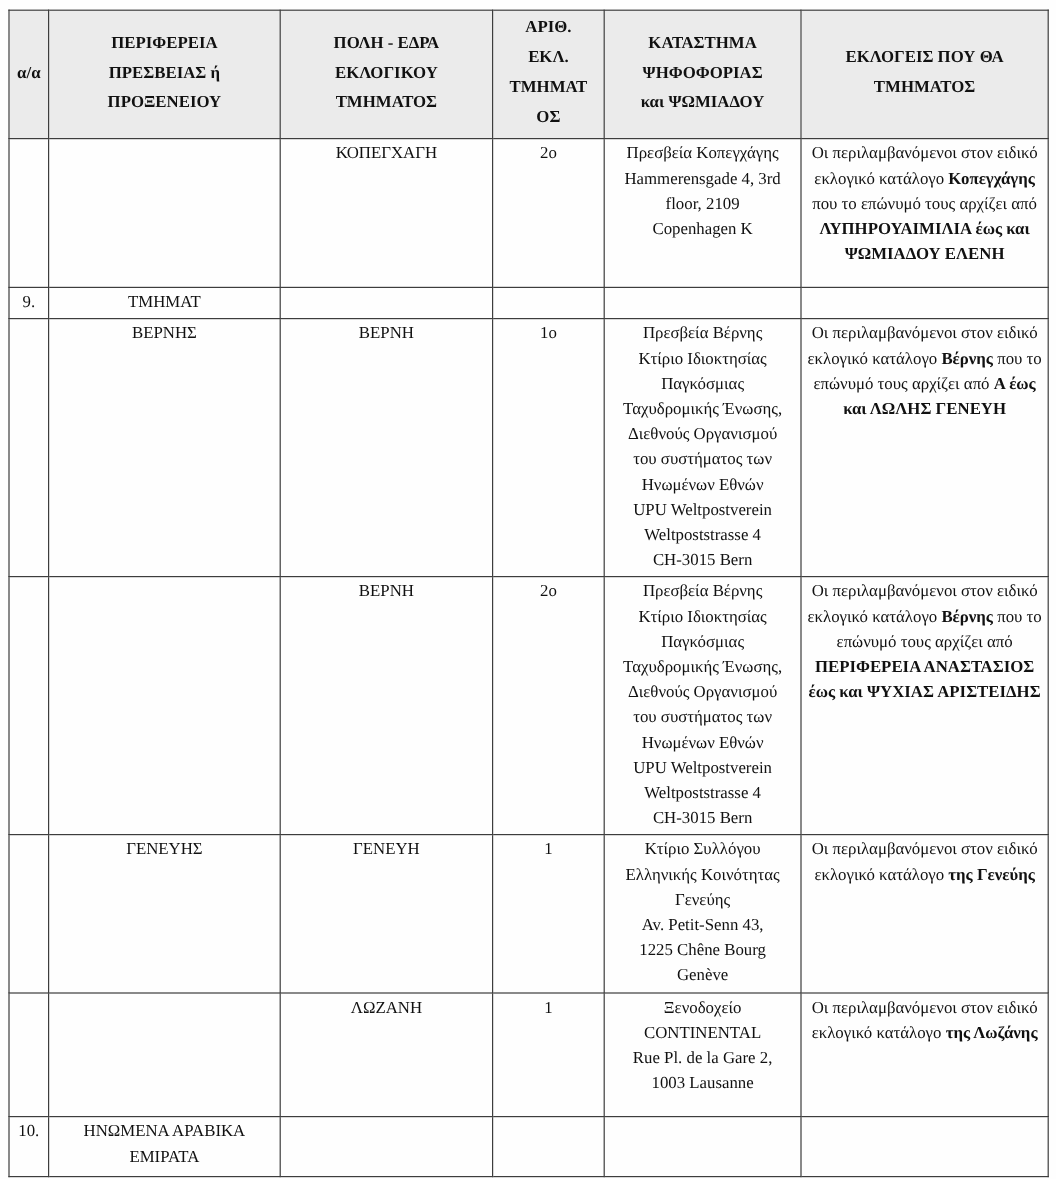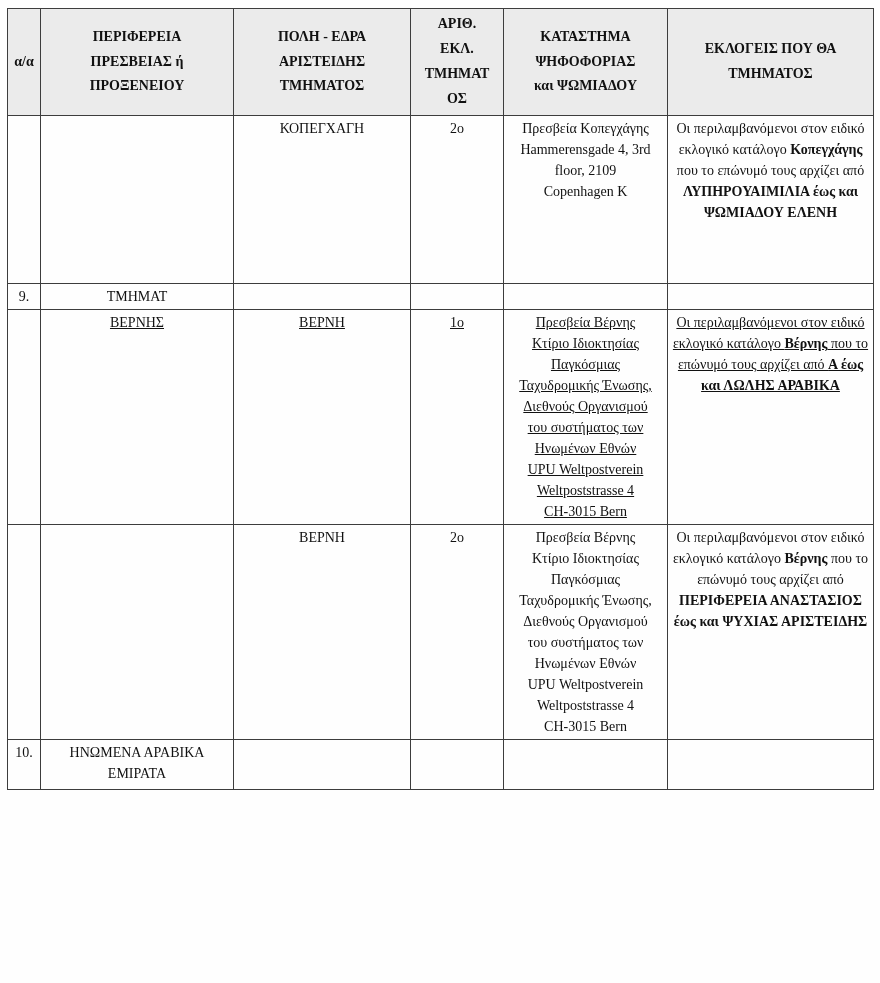--- a/index.html
+++ b/index.html
@@ -34,23 +34,23 @@
     font-weight: normal;
   }
   table.doc-table th {
     background: #ebebeb;
     font-weight: bold;
     vertical-align: middle;
     line-height: 1.78;
   }
   
   tr.hdr   { height: 107px; }
-  tr.r0    { height: 168px; }
+  tr.r0    { height: 124px; }
   tr.r1    { height: 25px;  }
-  tr.r2    { height: 210px; text-decoration: underline; }
+  tr.r2    { height: 210px; }
   tr.r3    { height: 208px; }
   tr.r4    { height: 132px; }
   tr.r5    { height: 103px; }
   tr.r6    { height: 50px;  }
 
   td.bold  { font-weight: bold; }
   td.num-bottom { vertical-align: bottom; padding-bottom: 1px; }
   td.num-middle { vertical-align: middle; }
   td.electors-cell { padding-top: 3px; }
   td.station-cell  { padding-top: 4px; }
@@ -69,21 +69,21 @@
       <col style="width:164px">
       <col style="width:206px">
     </colgroup>
     <thead>
       <tr class="hdr">
         <th>α/α</th>
         <th>ΠΕΡΙΦΕΡΕΙΑ
 ΠΡΕΣΒΕΙΑΣ ή
 ΠΡΟΞΕΝΕΙΟΥ</th>
         <th>ΠΟΛΗ - ΕΔΡΑ
-ΑΡΙΣΤΕΙΔΗΣ
+ΕΚΛΟΓΙΚΟΥ
 ΤΜΗΜΑΤΟΣ</th>
         <th>ΑΡΙΘ.
 ΕΚΛ.
 ΤΜΗΜΑΤ
 ΟΣ</th>
         <th>ΚΑΤΑΣΤΗΜΑ
 ΨΗΦΟΦΟΡΙΑΣ
 και  ΨΩΜΙΑΔΟΥ</th>
         <th>ΕΚΛΟΓΕΙΣ ΠΟΥ ΘΑ
 ΤΜΗΜΑΤΟΣ</th>
@@ -117,40 +117,64 @@
         <td class="station-cell">Πρεσβεία  Βέρνης
 Κτίριο Ιδιοκτησίας
 Παγκόσμιας
 Ταχυδρομικής Ένωσης,
 Διεθνούς Οργανισμού
 του συστήματος των
 Ηνωμένων Εθνών
 UPU Weltpostverein
 Weltpoststrasse 4
 CH-3015 Bern</td>
-        <td class="electors-cell rich"><span>Οι περιλαμβανόμενοι στον ειδικό εκλογικό κατάλογο </span><b>Βέρνης</b><span>  που το επώνυμό τους αρχίζει από </span><b>Α έως και ΛΩΛΗΣ ΑΡΑΒΙΚΑ</b></td>
+        <td class="electors-cell rich"><span>Οι περιλαμβανόμενοι στον ειδικό εκλογικό κατάλογο </span><b>Βέρνης</b><span>  που το επώνυμό τους αρχίζει από </span><b>Α έως και ΛΩΛΗΣ ΓΕΝΕΥΗ</b></td>
       </tr>
       <tr class="r3">
         <td class="bold"></td>
         <td class="bold"></td>
         <td>ΒΕΡΝΗ</td>
         <td>2ο</td>
         <td class="station-cell">Πρεσβεία  Βέρνης
 Κτίριο Ιδιοκτησίας
 Παγκόσμιας
 Ταχυδρομικής Ένωσης,
 Διεθνούς Οργανισμού
 του συστήματος των
 Ηνωμένων Εθνών
 UPU Weltpostverein
 Weltpoststrasse 4
 CH-3015 Bern</td>
         <td class="electors-cell rich"><span>Οι περιλαμβανόμενοι στον ειδικό εκλογικό κατάλογο </span><b>Βέρνης</b><span>  που το επώνυμό τους αρχίζει από </span><b>ΠΕΡΙΦΕΡΕΙΑ ΑΝΑΣΤΑΣΙΟΣ
 έως και ΨΥΧΙΑΣ ΑΡΙΣΤΕΙΔΗΣ</b></td>
       </tr>
+      <tr class="r4">
+        <td class="bold"></td>
+        <td class="bold">ΓΕΝΕΥΗΣ</td>
+        <td>ΓΕΝΕΥΗ</td>
+        <td>1</td>
+        <td class="station-cell">Κτίριο Συλλόγου
+Ελληνικής Κοινότητας
+Γενεύης
+Av. Petit-Senn 43,
+1225 Chêne Bourg
+Genève</td>
+        <td class="electors-cell rich"><span>Οι περιλαμβανόμενοι στον ειδικό εκλογικό κατάλογο </span><b>της Γενεύης</b></td>
+      </tr>
+      <tr class="r5">
+        <td class="bold"></td>
+        <td class="bold"></td>
+        <td>ΛΩΖΑΝΗ</td>
+        <td>1</td>
+        <td class="station-cell">Ξενοδοχείο
+CONTINENTAL
+Rue Pl. de la Gare 2,
+1003 Lausanne</td>
+        <td class="electors-cell rich"><span>Οι περιλαμβανόμενοι στον ειδικό εκλογικό κατάλογο </span><b>της Λωζάνης</b></td>
+      </tr>
       <tr class="r6">
         <td class="bold num-middle">10.</td>
         <td class="bold">ΗΝΩΜΕΝΑ ΑΡΑΒΙΚΑ
 ΕΜΙΡΑΤΑ</td>
         <td></td>
         <td></td>
         <td class="station-cell"></td>
         <td class="electors-cell rich"></td>
       </tr>
     </tbody>

